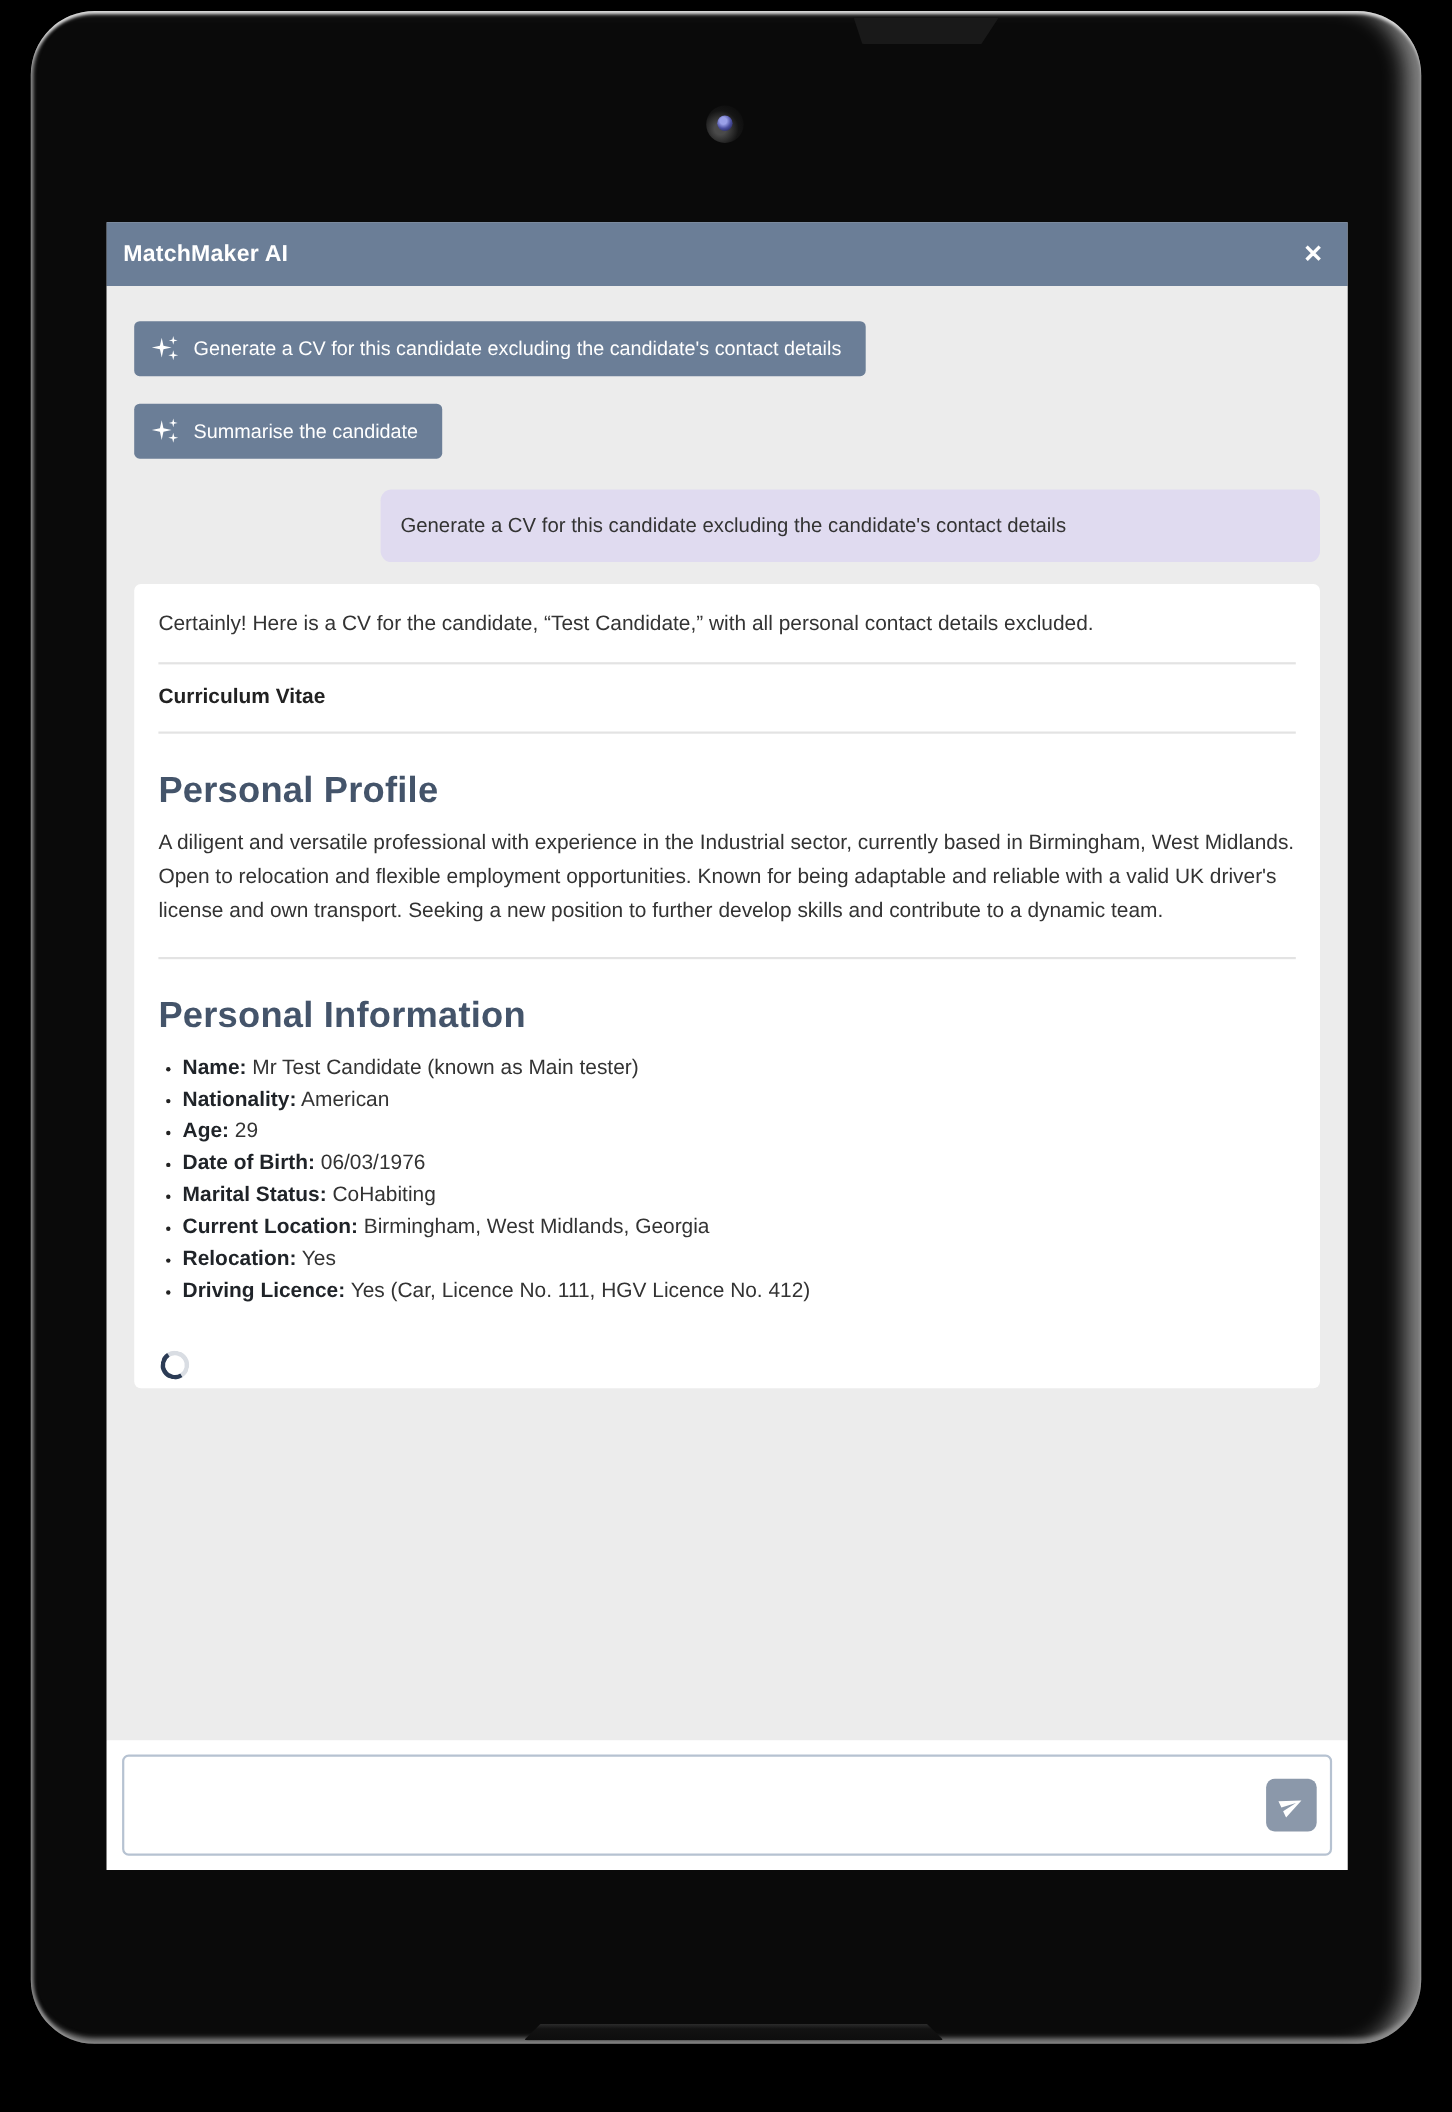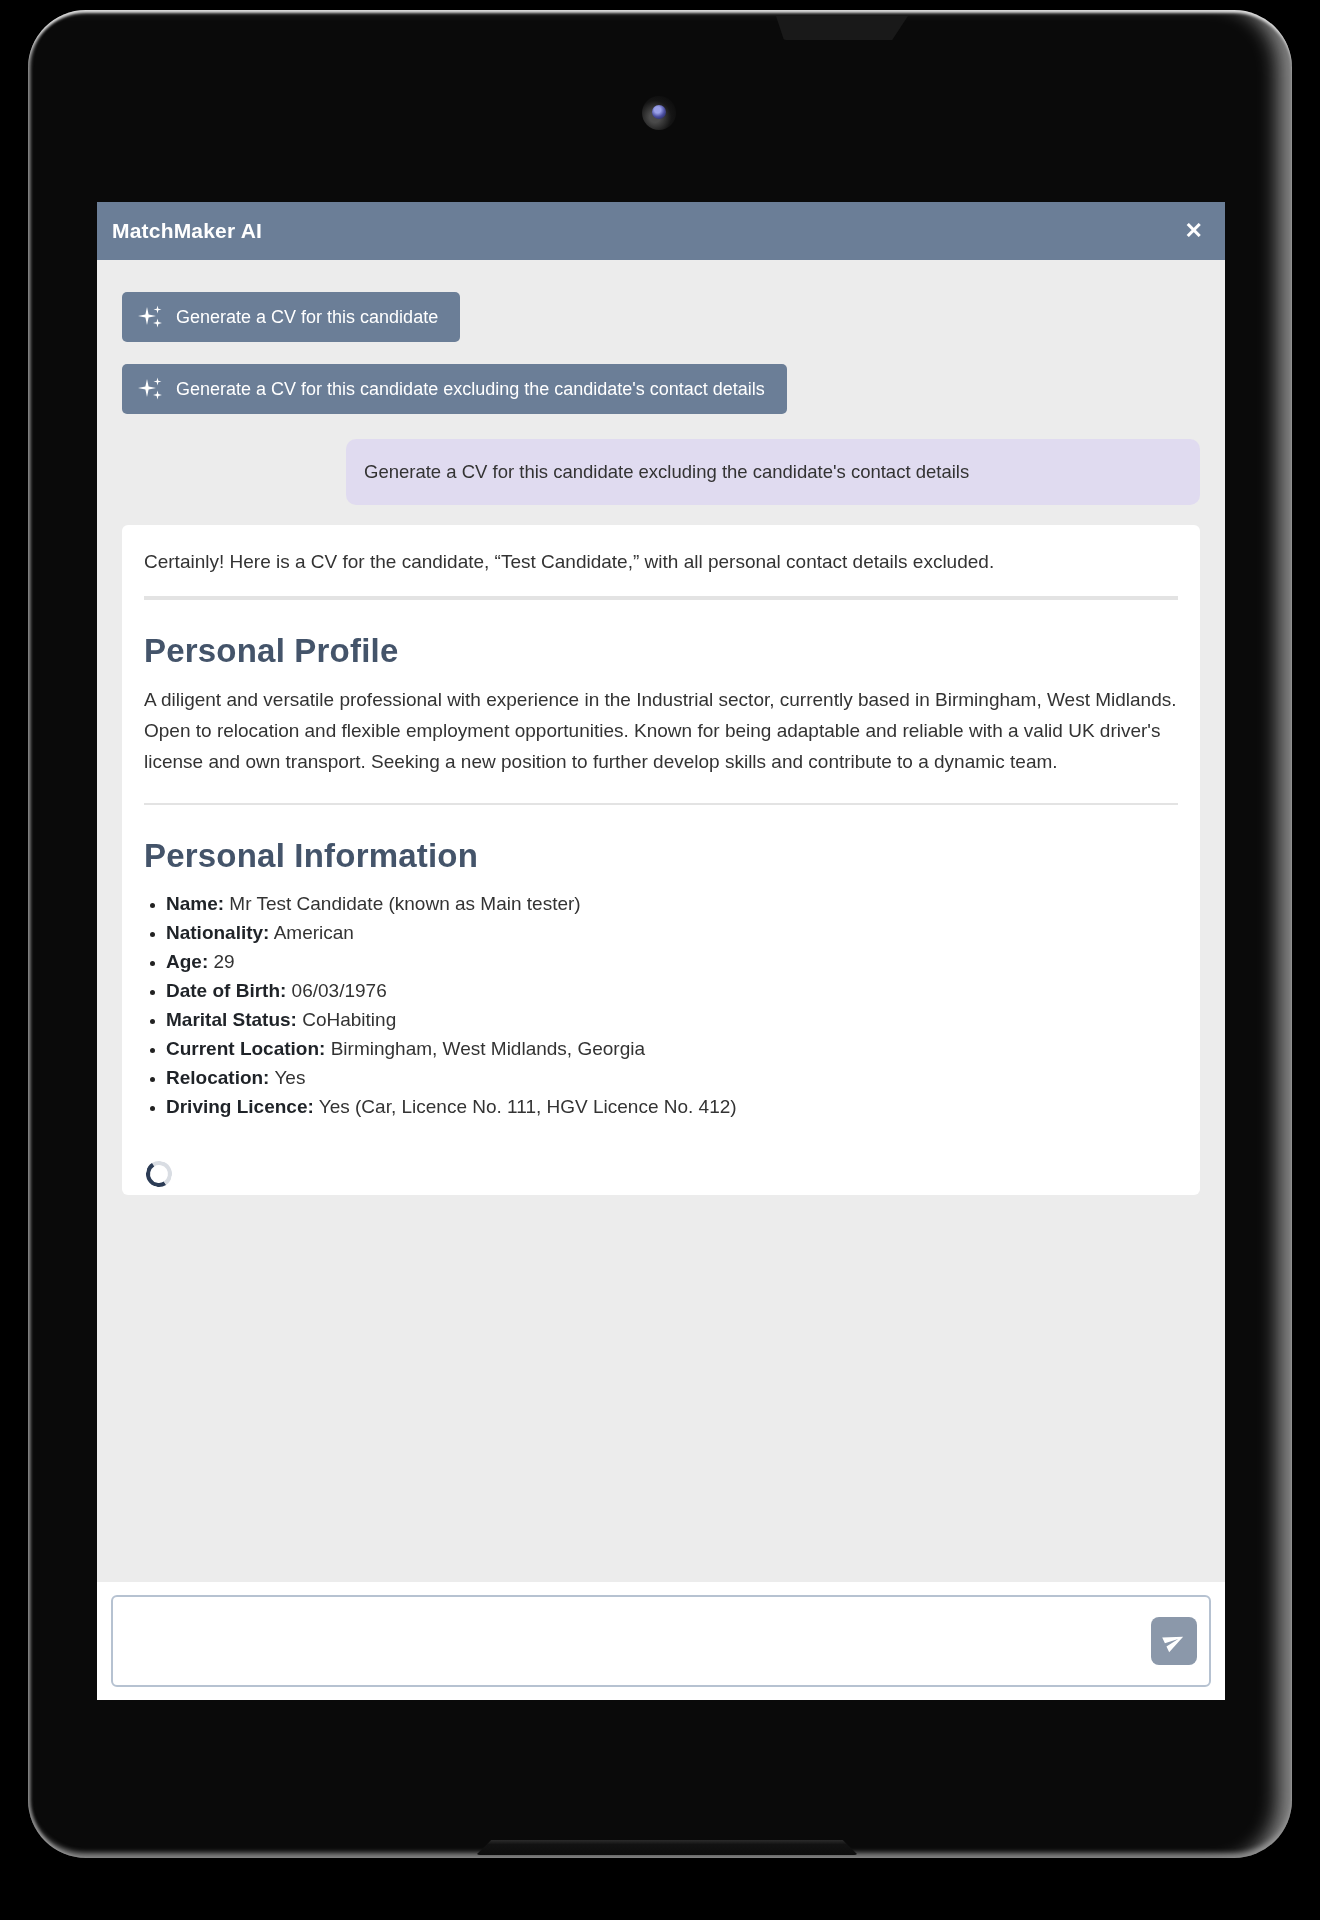--- a/index.html
+++ b/index.html
@@ -131,44 +131,45 @@
   <div class="chat-window">
 
     <div class="chat-header">
       <span class="chat-title">MatchMaker AI</span>
       <button class="close-btn"><span>✕</span></button>
     </div>
 
     <div class="chat-body">
 
 
-      <button class="suggestion sg1">
-        <svg class="sparkles" viewBox="0 0 24 24" fill="#fff">
-          <path d="M9 2 L10.6 9.4 L18 11 L10.6 12.6 L9 20 L7.4 12.6 L0 11 L7.4 9.4 Z"></path>
-          <path d="M19.5 0.5 L20.3 3.7 L23.5 4.5 L20.3 5.3 L19.5 8.5 L18.7 5.3 L15.5 4.5 L18.7 3.7 Z"></path>
-          <path d="M19.5 13.5 L20.4 17.1 L24 18 L20.4 18.9 L19.5 22.5 L18.6 18.9 L15 18 L18.6 17.1 Z"></path>
-        </svg>
-        <span>Generate a CV for this candidate</span>
-      </button>
 
       <button class="suggestion sg2">
         <svg class="sparkles" viewBox="0 0 24 24" fill="#fff">
           <path d="M9 2 L10.6 9.4 L18 11 L10.6 12.6 L9 20 L7.4 12.6 L0 11 L7.4 9.4 Z"></path>
           <path d="M19.5 0.5 L20.3 3.7 L23.5 4.5 L20.3 5.3 L19.5 8.5 L18.7 5.3 L15.5 4.5 L18.7 3.7 Z"></path>
           <path d="M19.5 13.5 L20.4 17.1 L24 18 L20.4 18.9 L19.5 22.5 L18.6 18.9 L15 18 L18.6 17.1 Z"></path>
         </svg>
         <span>Generate a CV for this candidate excluding the candidate's contact details</span>
       </button>
 
+      <button class="suggestion sg3">
+        <svg class="sparkles" viewBox="0 0 24 24" fill="#fff">
+          <path d="M9 2 L10.6 9.4 L18 11 L10.6 12.6 L9 20 L7.4 12.6 L0 11 L7.4 9.4 Z"></path>
+          <path d="M19.5 0.5 L20.3 3.7 L23.5 4.5 L20.3 5.3 L19.5 8.5 L18.7 5.3 L15.5 4.5 L18.7 3.7 Z"></path>
+          <path d="M19.5 13.5 L20.4 17.1 L24 18 L20.4 18.9 L19.5 22.5 L18.6 18.9 L15 18 L18.6 17.1 Z"></path>
+        </svg>
+        <span>Summarise the candidate</span>
+      </button>
 
       <div class="user-bubble">Generate a CV for this candidate excluding the candidate's contact details</div>
 
       <div class="card response">
         <p class="intro">Certainly! Here is a CV for the candidate, “Test Candidate,” with all personal contact details excluded.</p>
         <hr>
+        <p class="doc-title">Curriculum Vitae</p>
         <hr>
         <h1 class="cv-heading">Personal Profile</h1>
         <p class="profile-text">A diligent and versatile professional with experience in the Industrial sector, currently based in Birmingham, West Midlands. Open to relocation and flexible employment opportunities. Known for being adaptable and reliable with a valid UK driver's license and own transport. Seeking a new position to further develop skills and contribute to a dynamic team.</p>
         <hr>
         <h1 class="cv-heading">Personal Information</h1>
         <ul class="info-list">
           <li><b>Name:</b> <span>Mr Test Candidate (known as Main tester)</span></li>
           <li><b>Nationality:</b> <span>American</span></li>
           <li><b>Age:</b> <span>29</span></li>
           <li><b>Date of Birth:</b> <span>06/03/1976</span></li>

